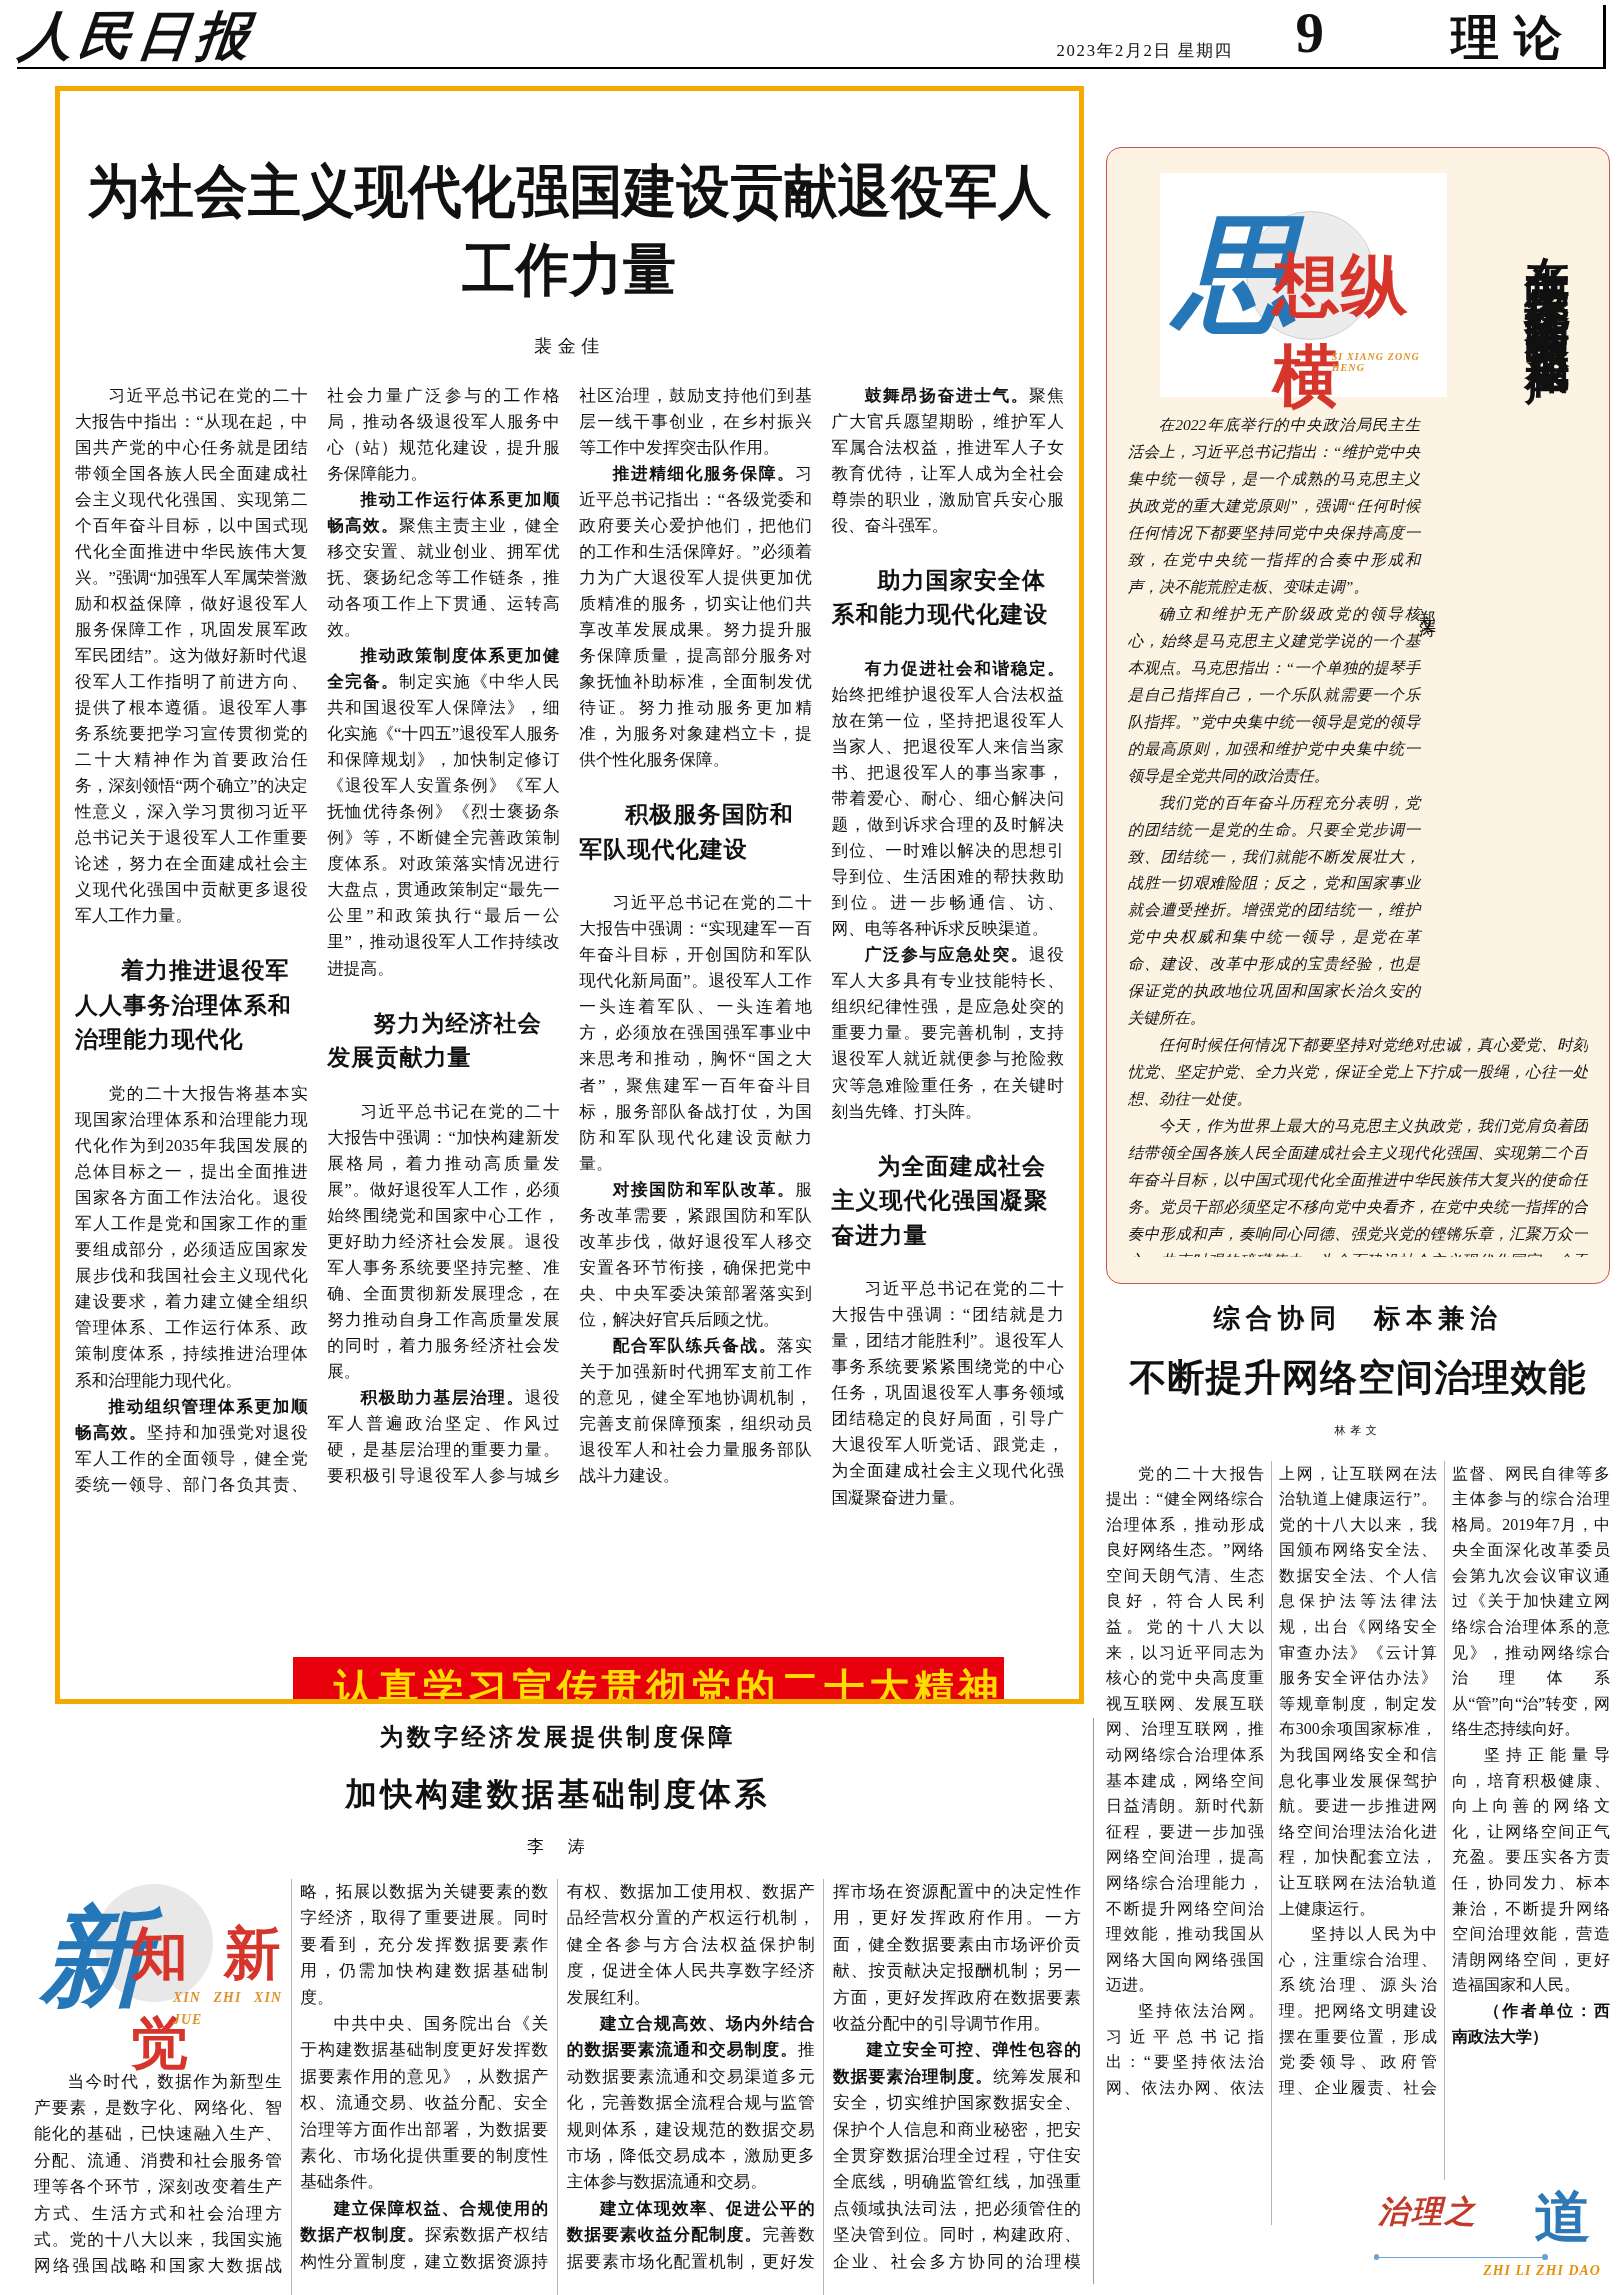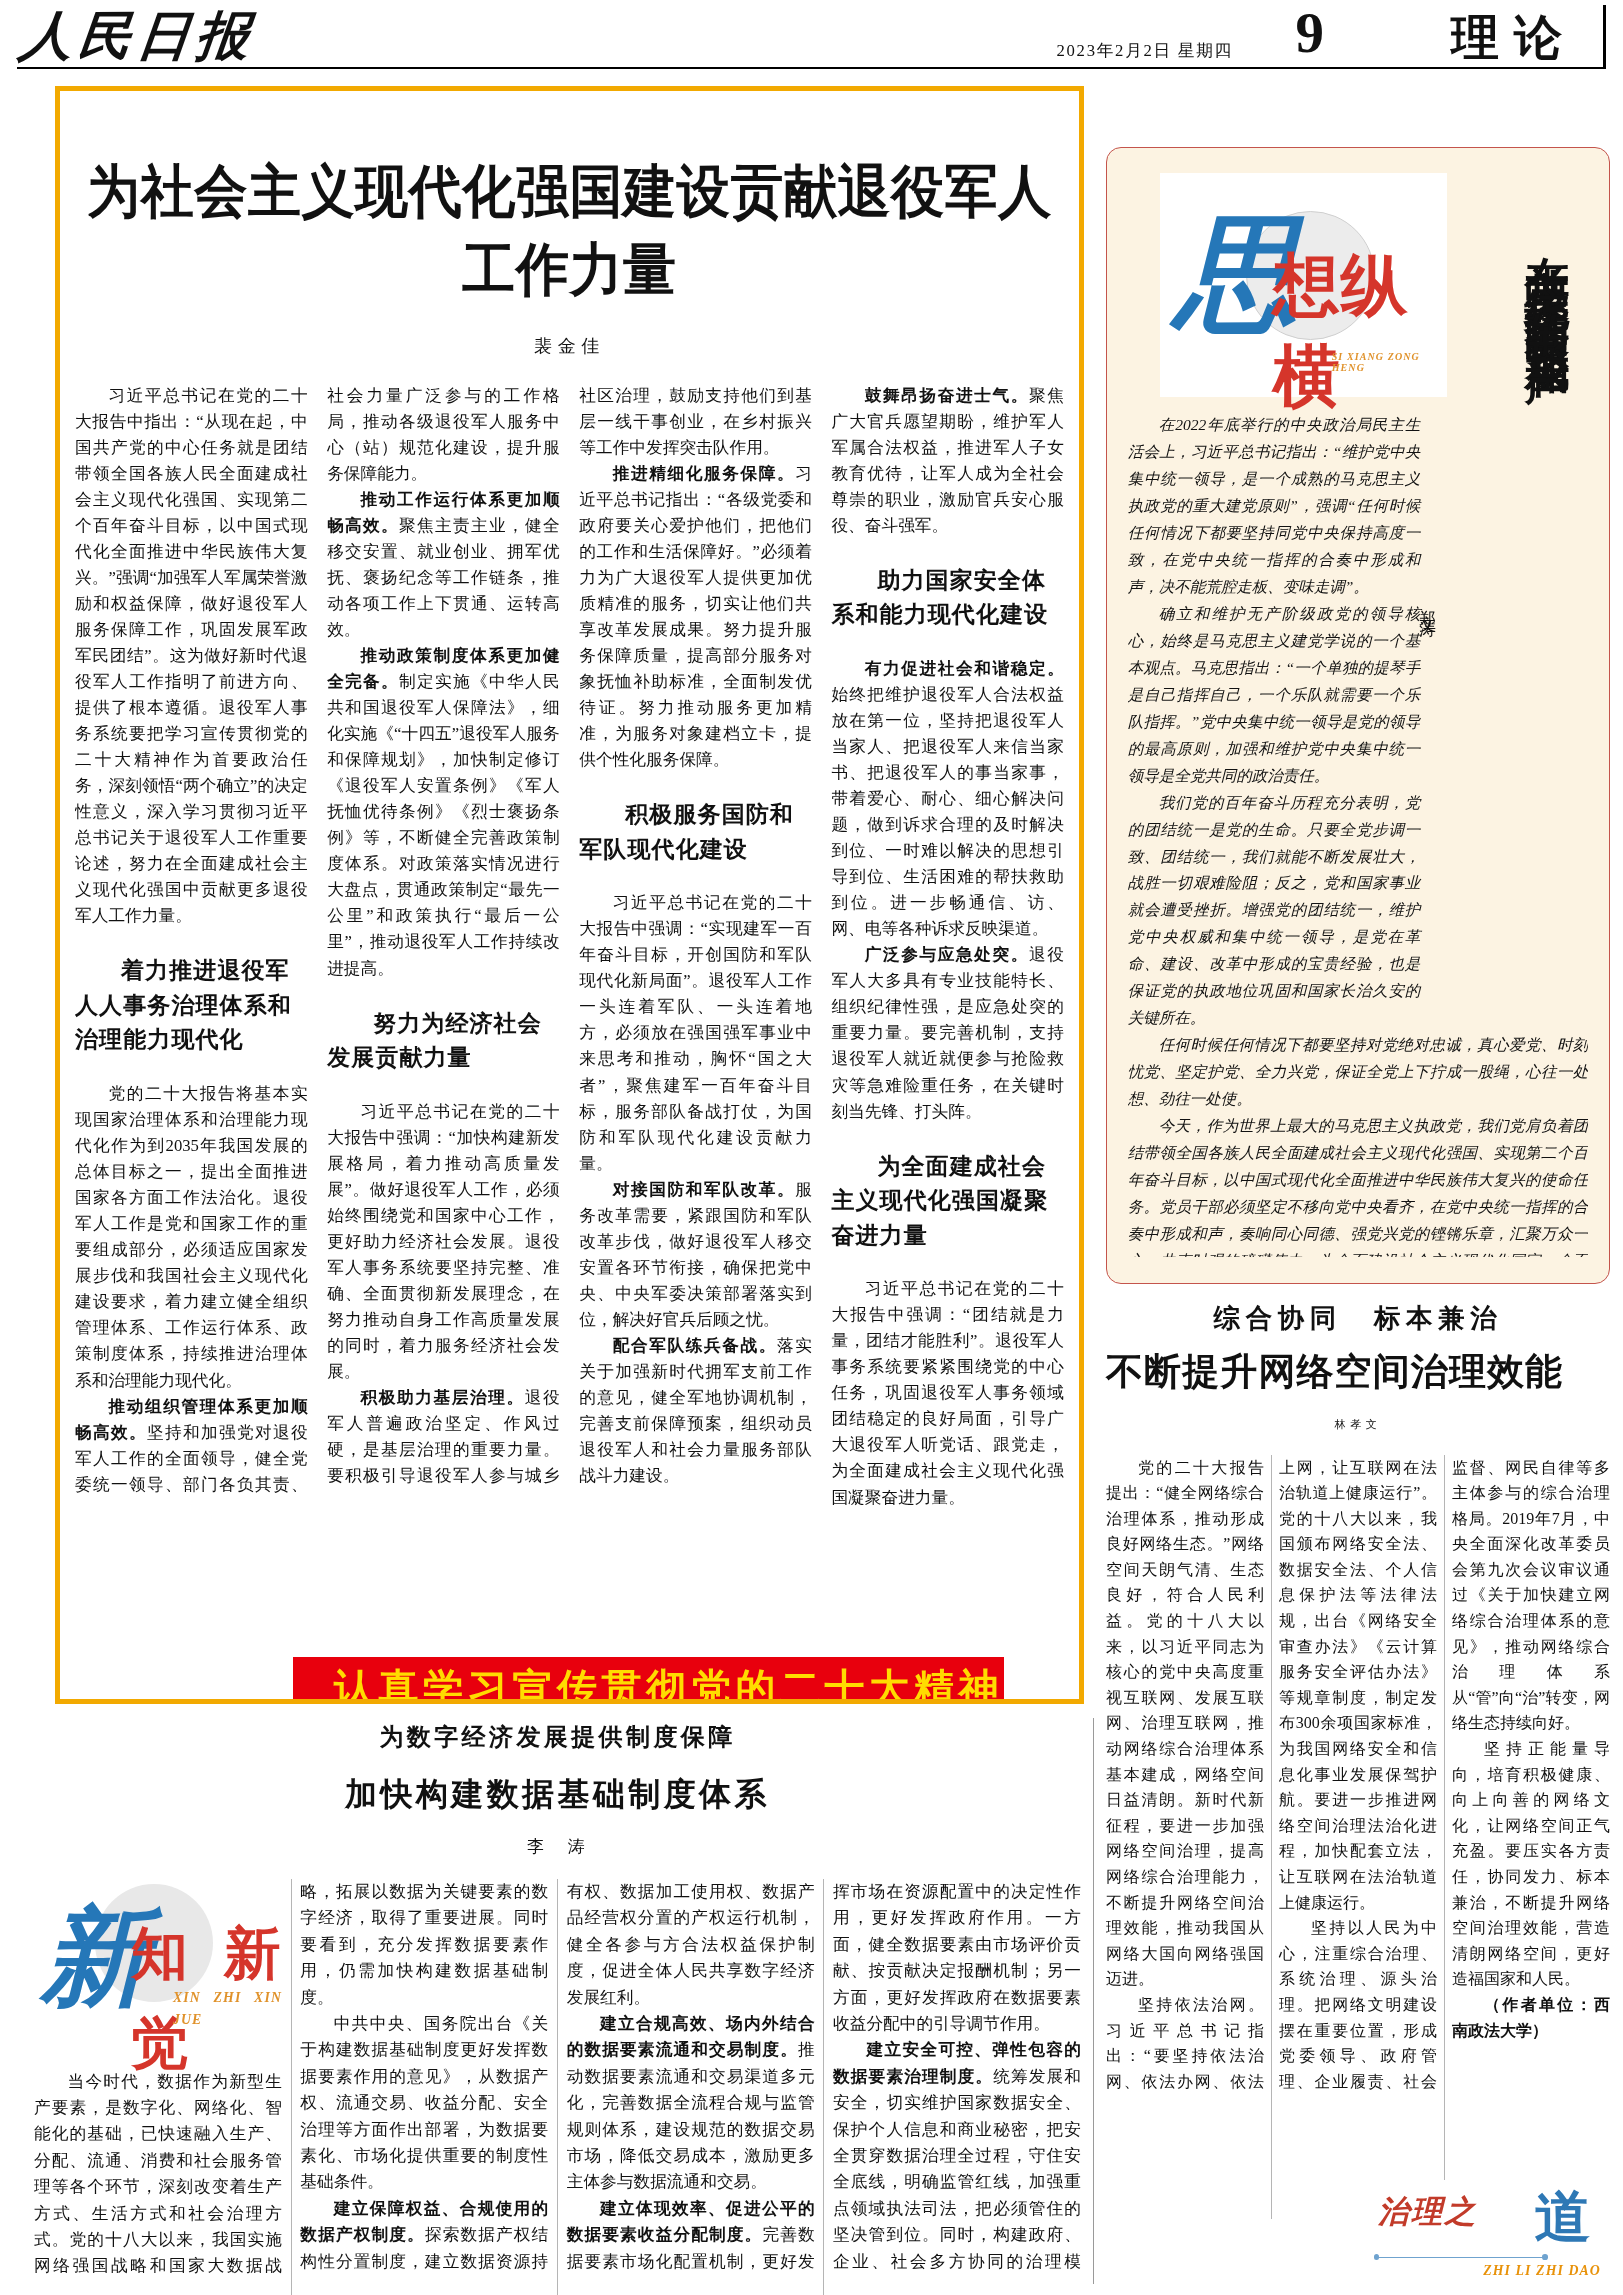--- a/index.html
+++ b/index.html
@@ -58,21 +58,21 @@
   .sx-author { position:absolute; top:448px; right:170px; writing-mode:vertical-rl;
             font-size:16.7px; letter-spacing:5.7px; }
   .sx-body { font-size:15.5px; line-height:1.74; text-align:justify; font-style:italic;
              height:845px; overflow:hidden; }
   .sx-body p { text-indent:2em; }
   .sx-spacer { float:right; width:168px; height:586px; }
 
   
   .nw { position:absolute; left:1106px; top:1301px; width:504px; height:980px; }
   .nw-kicker { text-align:center; font-size:26.4px; font-weight:900; letter-spacing:5.7px; }
-  .nw-title { text-align:left; font-size:37px; font-weight:900; letter-spacing:1.1px; margin-top:11px; }
+  .nw-title { text-align:center; font-size:37px; font-weight:900; letter-spacing:1.1px; margin-top:17px; }
   .nw-byline { text-align:center; font-size:11px; letter-spacing:4.6px; margin:19.5px 0 23px; }
   .nw-body { column-count:3; column-gap:15px; column-rule:0.6px solid #b5b5b5;
              font-size:16px; line-height:1.6; text-align:justify; height:764px; overflow:hidden; }
   .nw-body p { text-indent:2em; }
   .zl-logo { position:absolute; right:3.4px; bottom:-2.3px; width:232px; height:103px; background:#fff; }
   .zl-red { position:absolute; left:3.4px; top:10.3px; font-size:31px; font-weight:900;
             font-style:italic; color:#C23B2A; letter-spacing:2.3px; }
   .zl-blue { position:absolute; right:16px; top:0px; font-size:56px; font-weight:900;
             color:#2E78B5; font-family:"Liberation Sans","DejaVu Sans",sans-serif; }
   .zl-line { position:absolute; left:0; bottom:25px; width:172px; border-top:1.7px solid #6FA3CF; }

